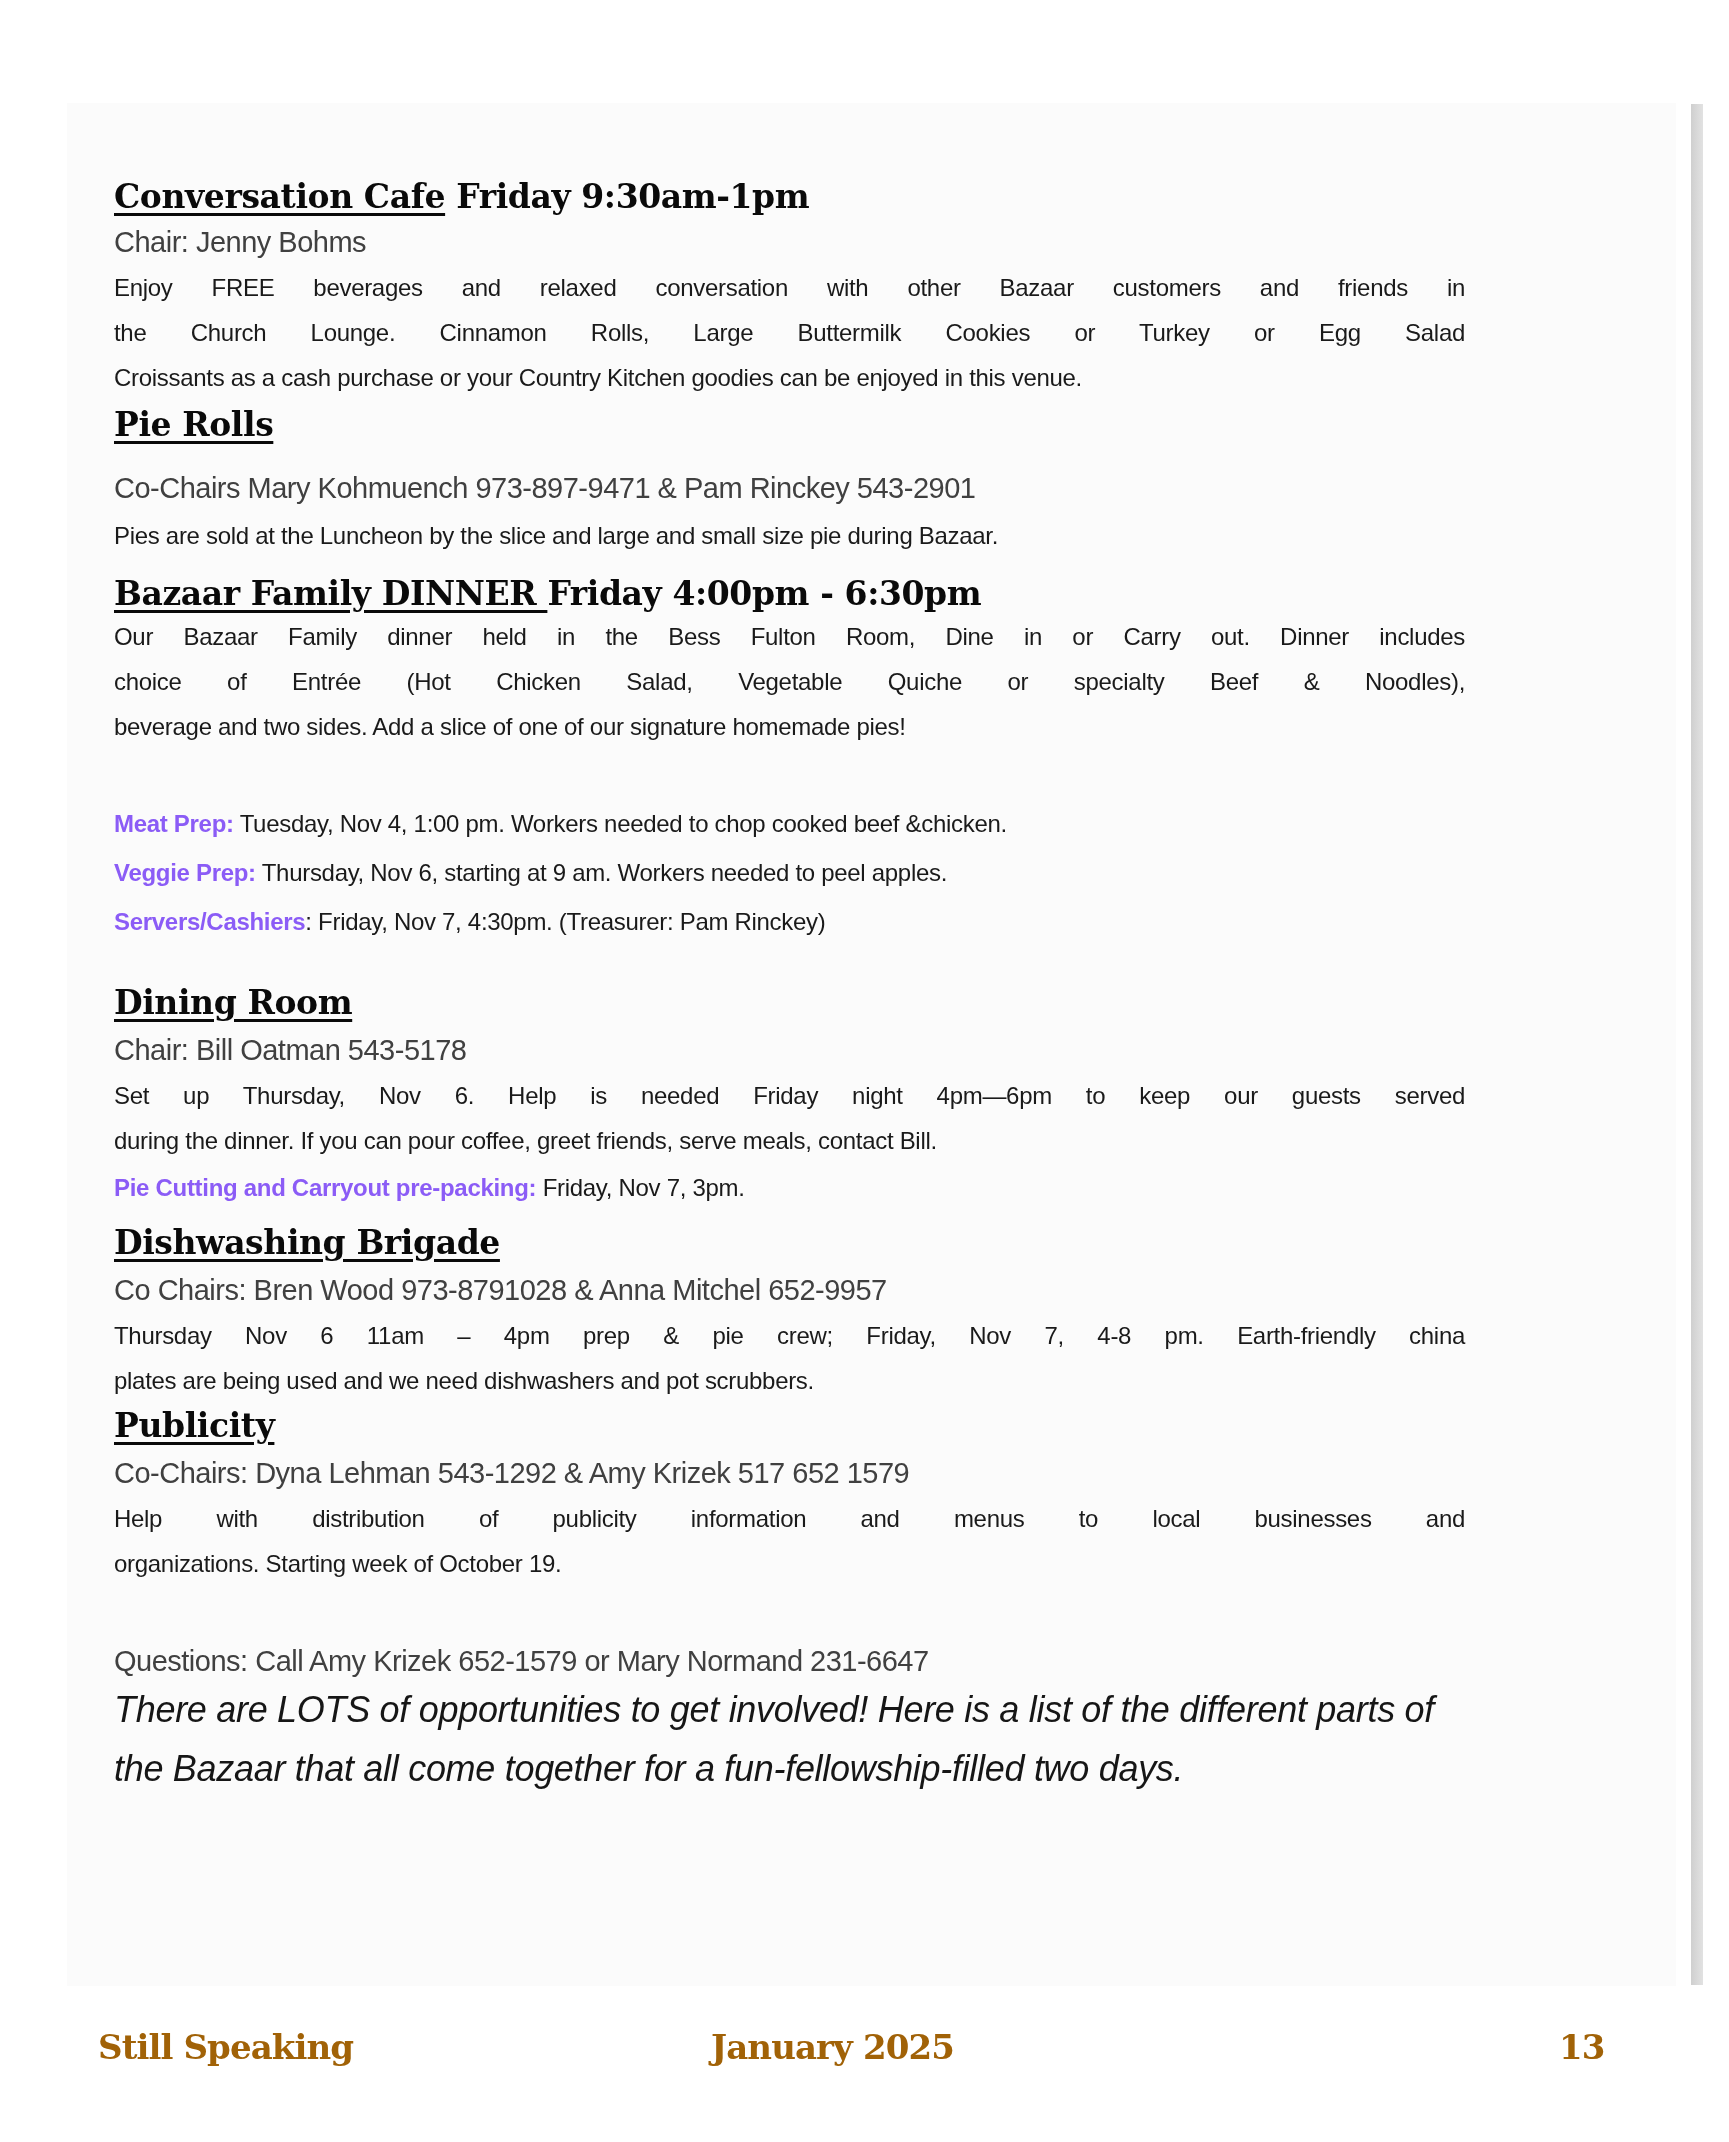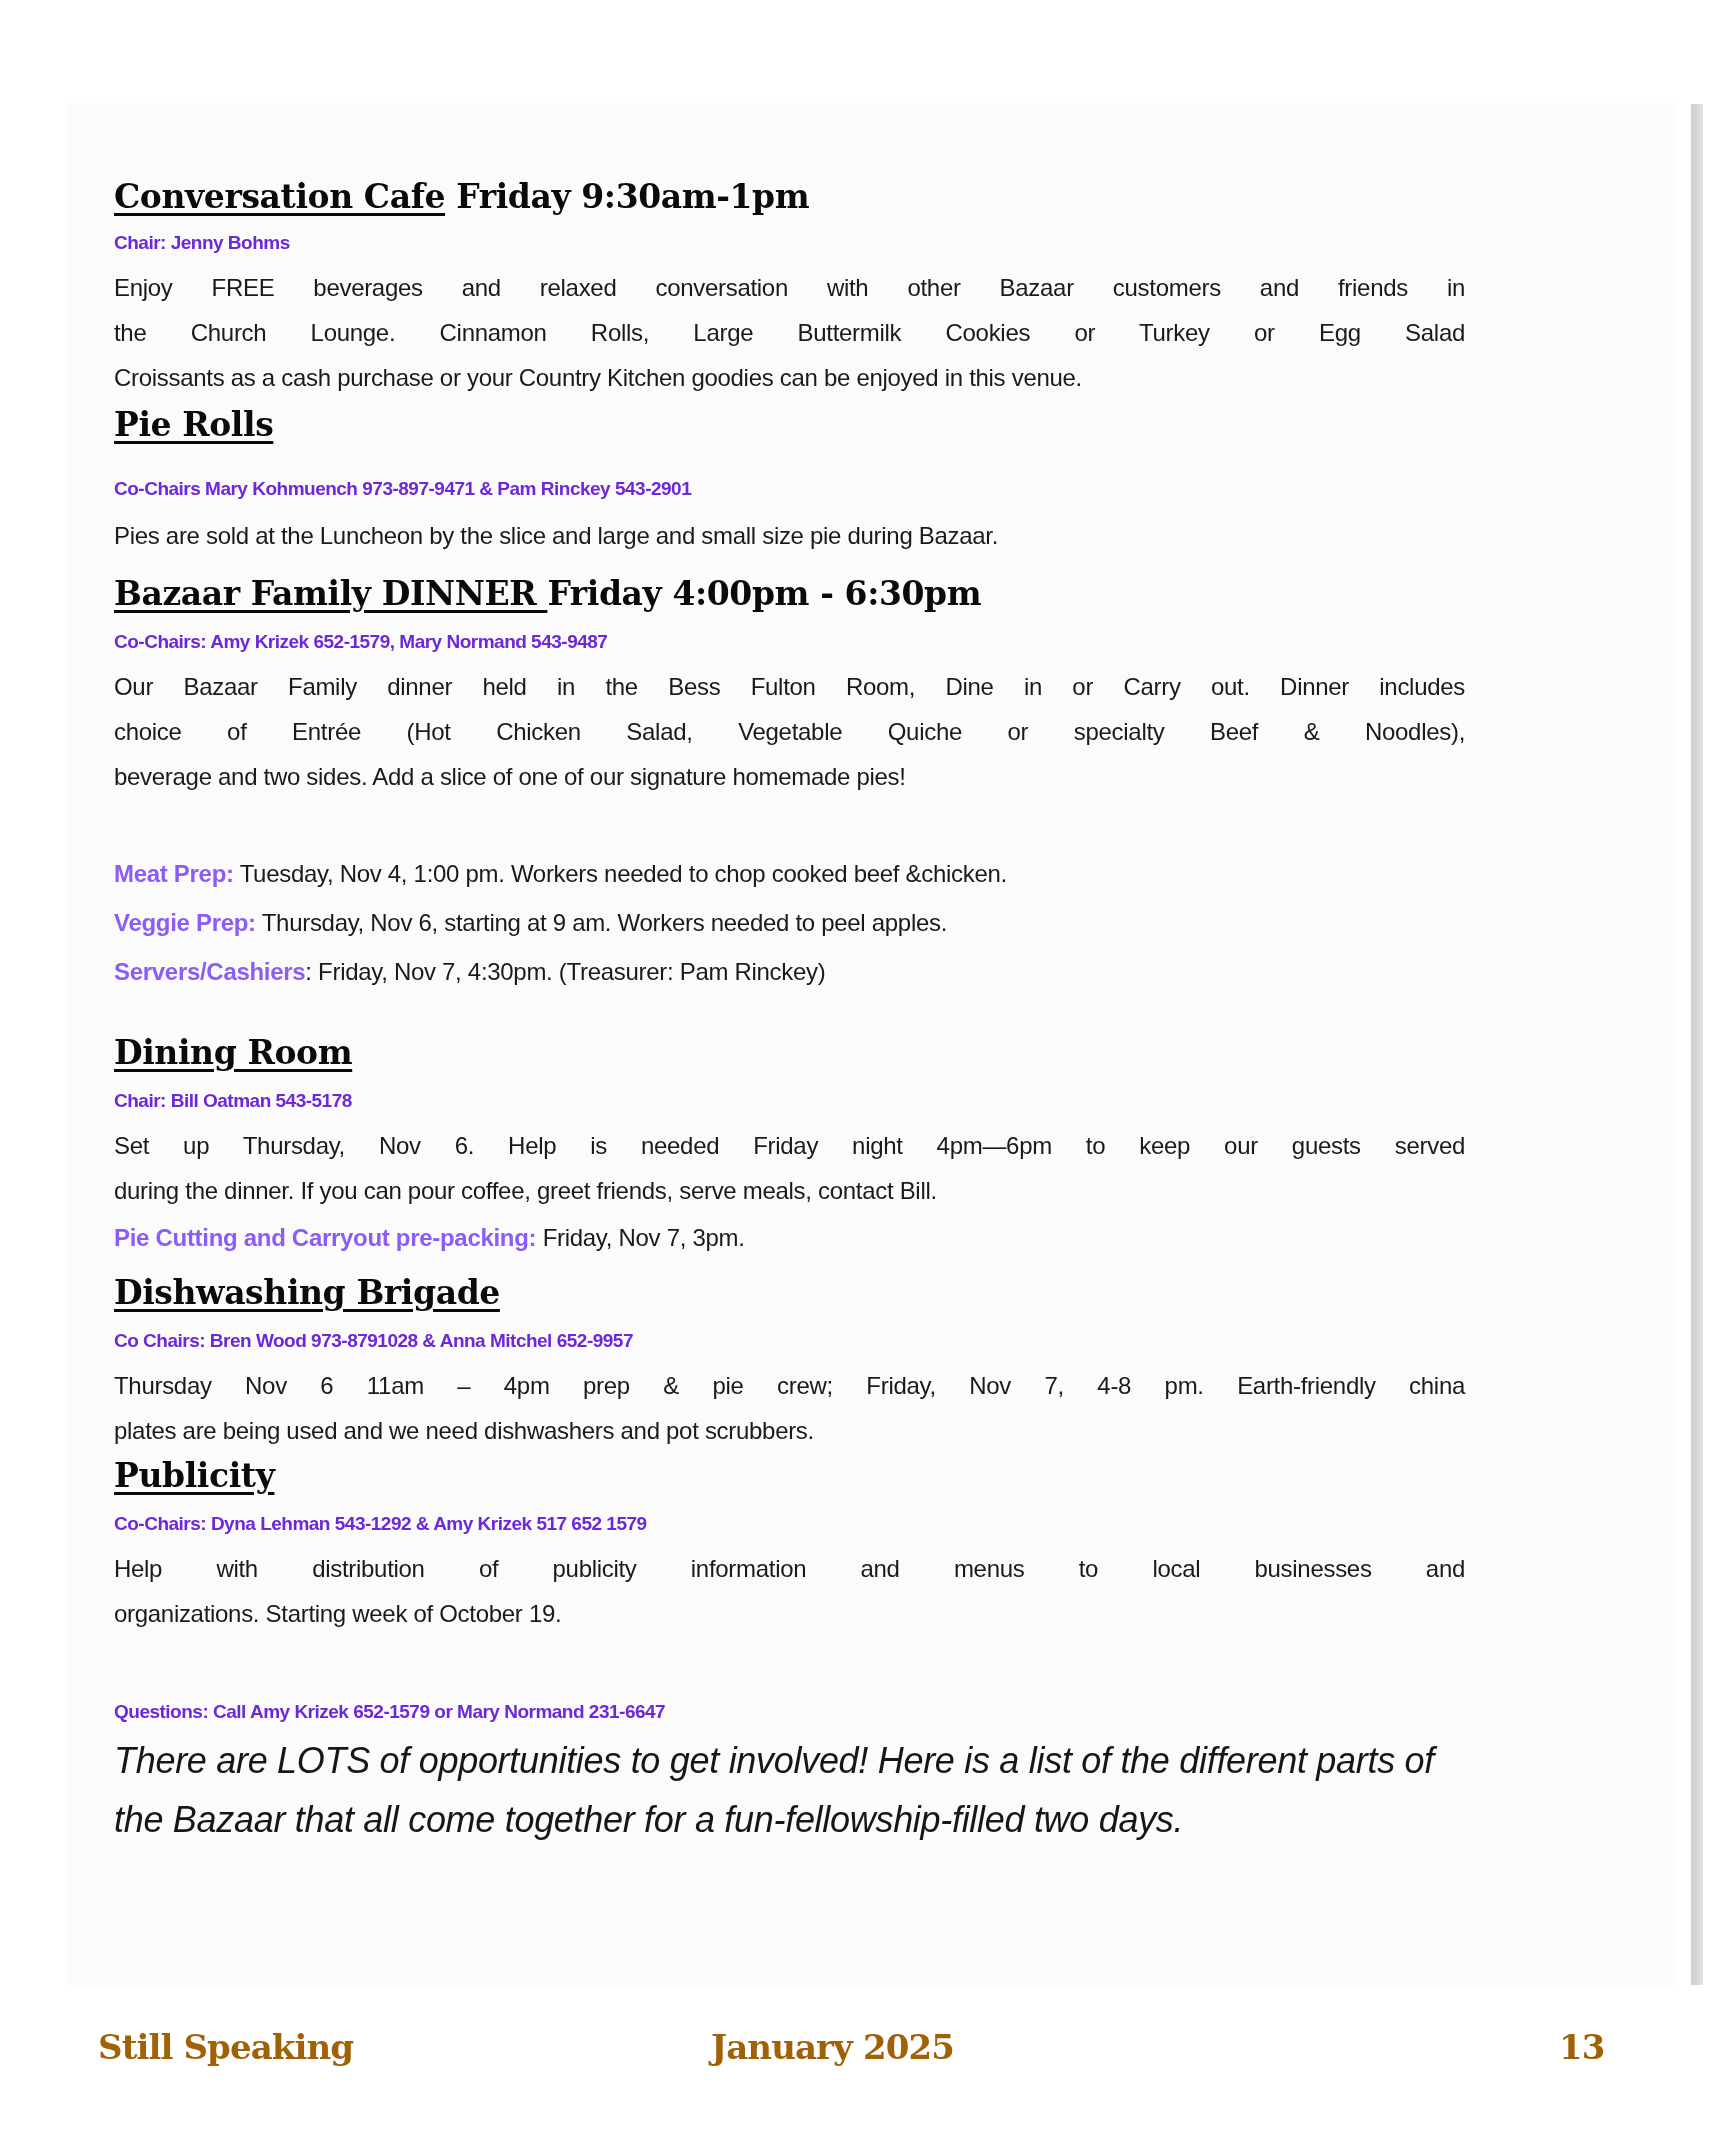--- a/index.html
+++ b/index.html
@@ -21,21 +21,21 @@
     }
 
     .heading {
       font-family: "DejaVu Serif", serif; font-weight: bold;
       font-size: 33px; line-height: 41px; color: #0a0a0a;
       letter-spacing: -0.4px;
     }
     .heading .title { text-decoration: underline; text-decoration-thickness: 3.4px; text-underline-offset: 5.2px; }
 
     .chair {
-      font-weight: bold; font-size: 19px; line-height: 45px; color: #6d28d9;
+      font-weight: normal; font-size: 29px; line-height: 45px; color: #404040;
       letter-spacing: -0.5px;
     }
     .body-text {
       font-size: 24px; line-height: 45px; color: #1a1a1a; letter-spacing: -0.3px;
     }
     .justify { text-align: justify; text-align-last: left; }
     .line { display: block; }
     .lbl { font-weight: bold; color: #8b5cf6; }
 
     .italic-text {
@@ -80,21 +80,20 @@
     <div class="chair" style="margin-top:21px;">Co-Chairs Mary Kohmuench  973-897-9471 &amp; Pam Rinckey 543-2901</div>
     <div class="body-text" style="line-height:50px;">
       <span class="line">Pies are sold at the Luncheon by the  slice and large and small size pie during Bazaar.</span>
     </div>
   </section>
 
   <section style="margin-top:12px;">
     <div class="heading">
       <span class="title">Bazaar Family DINNER </span><span>Friday 4:00pm - 6:30pm</span>
     </div>
-    <div class="chair" style="margin-top:5.2px;">Co-Chairs: Amy Krizek 652-1579, Mary Normand 543-9487</div>
     <div class="body-text">
       <span class="line justify" style="text-align-last:justify;">Our Bazaar Family dinner held in the Bess Fulton Room, Dine in or Carry out.  Dinner includes</span>
       <span class="line justify" style="text-align-last:justify;">choice of Entrée (Hot Chicken Salad, Vegetable Quiche or specialty Beef &amp; Noodles),</span>
       <span class="line">beverage and two sides.  Add a slice of one of our signature homemade pies!</span>
     </div>
     <div class="body-text" style="margin-top:50px; line-height:49px;">
       <div><span class="lbl">Meat Prep:</span><span> Tuesday, Nov 4, 1:00 pm. Workers needed to chop cooked beef &amp;chicken.</span></div>
       <div><span class="lbl">Veggie Prep:</span><span> Thursday, Nov 6, starting at 9 am. Workers needed to peel apples.</span></div>
       <div><span class="lbl">Servers/Cashiers</span><span>: Friday, Nov 7, 4:30pm. (Treasurer: Pam Rinckey)</span></div>
     </div>

